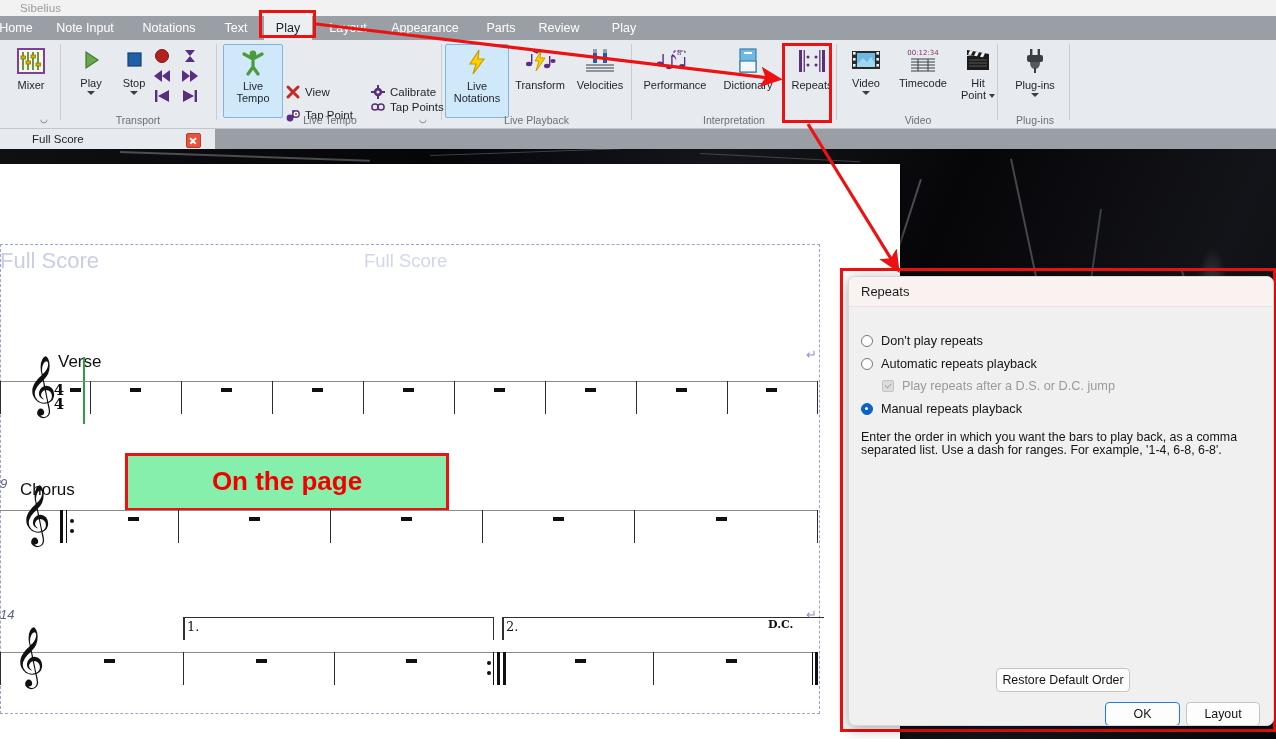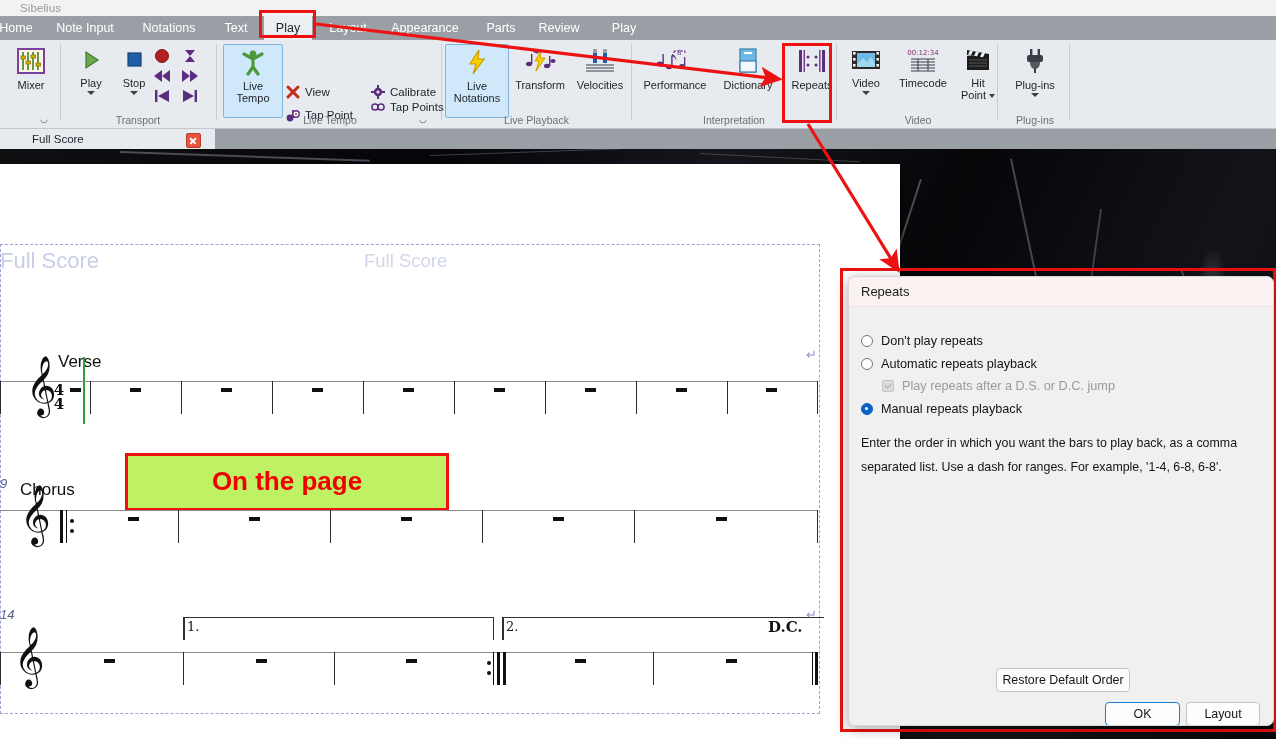--- a/index.html
+++ b/index.html
@@ -72,41 +72,41 @@
   .marble .vein{position:absolute;background:rgba(225,232,240,.5);transform-origin:0 0;}
 
   .page{position:absolute;left:-6px;top:15px;width:906px;height:575px;background:#ffffff;
      box-shadow:2px 2px 3px rgba(0,0,0,.45);}
   .page-margin{position:absolute;left:6px;top:80px;width:818px;height:468px;
      border:1px dashed #9aa3d8;}
   .hdr-left{position:absolute;left:6px;top:80px;font-size:22px;color:#c9cde6;line-height:34px;}
   .hdr-right{position:absolute;left:370px;top:80px;font-size:18.5px;color:#d2d6ea;line-height:34px;}
 
   .note-box{position:absolute;left:131px;top:289px;width:318px;height:52px;border:3px solid #ee1111;
-     background:#bef264;}
+     background:#86efac;}
   .note-box span{display:block;text-align:center;line-height:50px;font-size:26px;font-weight:bold;color:#f20000;}
 
   .sys-label{position:absolute;font-size:17px;color:#111;}
   .bar-num{position:absolute;font-size:13px;font-style:italic;color:#5c5f8c;}
 
   
   .staff{position:absolute;}
   .staff .ln{position:absolute;left:0;height:1px;background:#8b8b8b;width:100%;}
   .barline{position:absolute;width:1px;background:#2b2b2b;}
   .rest{position:absolute;width:11px;height:4px;background:#101010;}
   .clef{position:absolute;font-size:52px;line-height:52px;color:#101010;font-family:"DejaVu Sans",sans-serif;}
   .timesig{position:absolute;font-size:15px;font-weight:bold;line-height:14px;color:#101010;text-align:center;font-family:"DejaVu Serif",serif;}
   .greenline{position:absolute;width:2px;background:#2f9e3f;}
   .repeat-thick{position:absolute;width:3px;background:#101010;}
   .repeat-thin{position:absolute;width:1px;background:#101010;}
   .repeat-dot{position:absolute;width:4px;height:4px;border-radius:50%;background:#101010;}
   .ending{position:absolute;border-top:1.5px solid #303030;}
   .ending .hook{position:absolute;top:0;width:1.5px;background:#303030;}
   .ending .etxt{position:absolute;top:1px;font-size:13px;color:#1a1a1a;font-family:"DejaVu Serif",serif;}
-  .dc-text{position:absolute;font-size:15px;font-weight:bold;color:#101010;font-family:"DejaVu Serif",serif;}
+  .dc-text{position:absolute;font-size:11px;font-weight:bold;color:#101010;font-family:"DejaVu Serif",serif;}
   .seg-mark{position:absolute;font-size:13px;color:#8d92c9;}
 
   
   .hl-box{position:absolute;border:3px solid #ee1111;box-sizing:border-box;pointer-events:none;}
   svg.anno{position:absolute;left:0;top:0;width:1276px;height:739px;pointer-events:none;}
 
   
   .dlg-frame{position:absolute;left:840px;top:268px;width:436px;height:464px;
      border:3px solid #ee1111;box-sizing:border-box;}
   .dialog{position:absolute;left:848px;top:276px;width:424px;height:448px;background:#f0f0f0;
@@ -122,21 +122,21 @@
   .radio.on{border:1.4px solid #0a62c7;background:#0a62c7;}
   .radio.on:after{content:"";position:absolute;left:3px;top:3px;width:3.4px;height:3.4px;border-radius:50%;background:#fff;}
   .opt .otxt{position:absolute;left:20px;top:0;}
   .opt.sub{left:33px;color:#9a9a9a;}
   .chk{position:absolute;left:0;top:4px;width:12px;height:12px;border:1.2px solid #c3c3c3;
      background:#dcdcdc;box-sizing:border-box;border-radius:2px;}
   .chk:after{content:"";position:absolute;left:2.4px;top:2.2px;width:5px;height:2.6px;
      border-left:1.5px solid #a8a8a8;border-bottom:1.5px solid #a8a8a8;transform:rotate(-45deg);}
 
   .helptext{position:absolute;left:12px;top:150px;width:400px;font-size:12.4px;color:#141414;
-     line-height:24px;}
+     line-height:13px;}
   .listbox{position:absolute;left:12px;top:185px;width:399px;height:190px;background:#ffffff;
      border:1px solid #a0a0a0;box-sizing:border-box;}
   .listbox .value{position:absolute;left:7px;top:5px;font-size:12.5px;color:#141414;white-space:nowrap;}
 
   .btn{position:absolute;height:24px;line-height:22px;text-align:center;font-size:12.4px;
      color:#141414;background:#fdfdfd;border:1px solid #c4c4c4;border-radius:4px;box-sizing:border-box;cursor:default;}
   .btn.primary{border:1.5px solid #1b7fd4;}
 </style>
 </head>
 <body>

